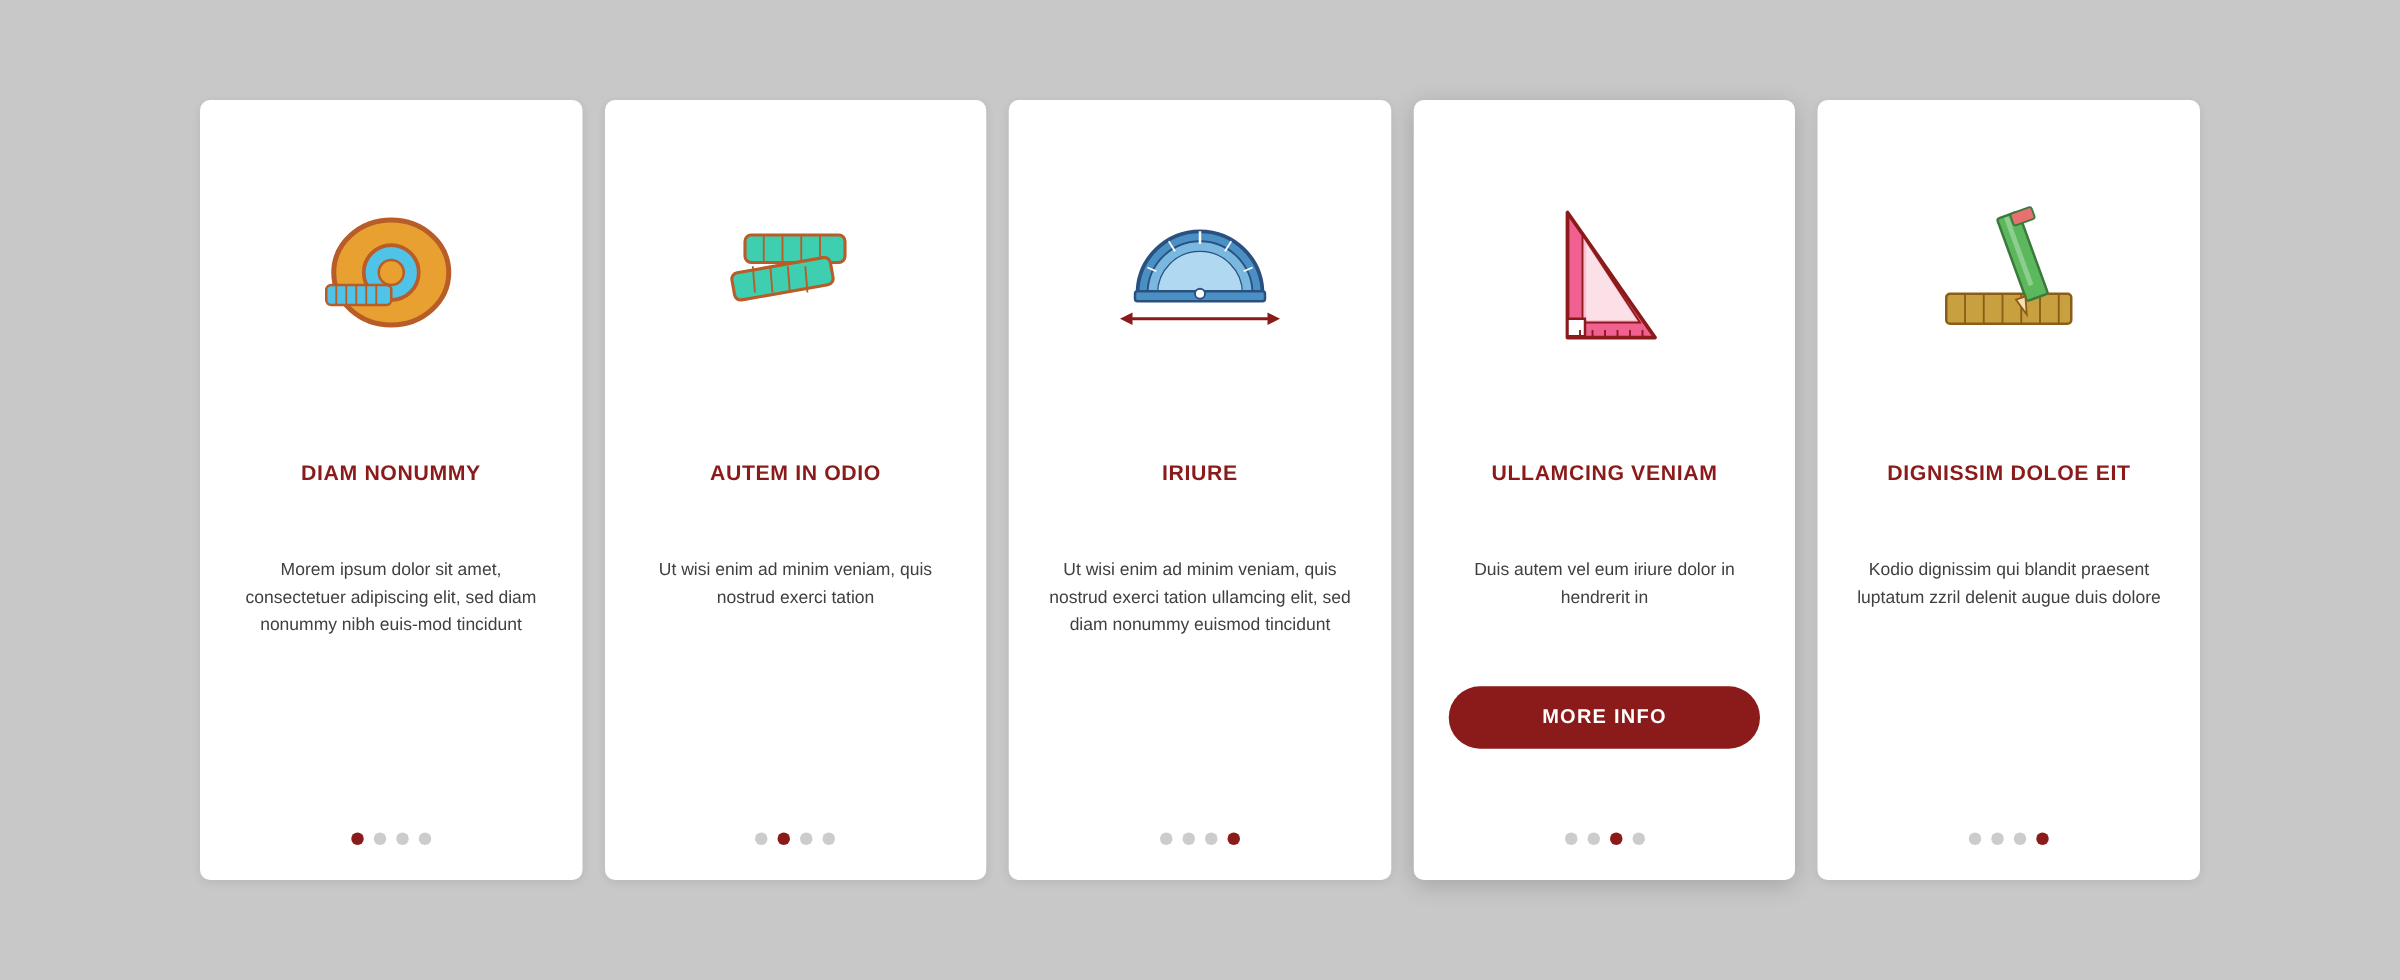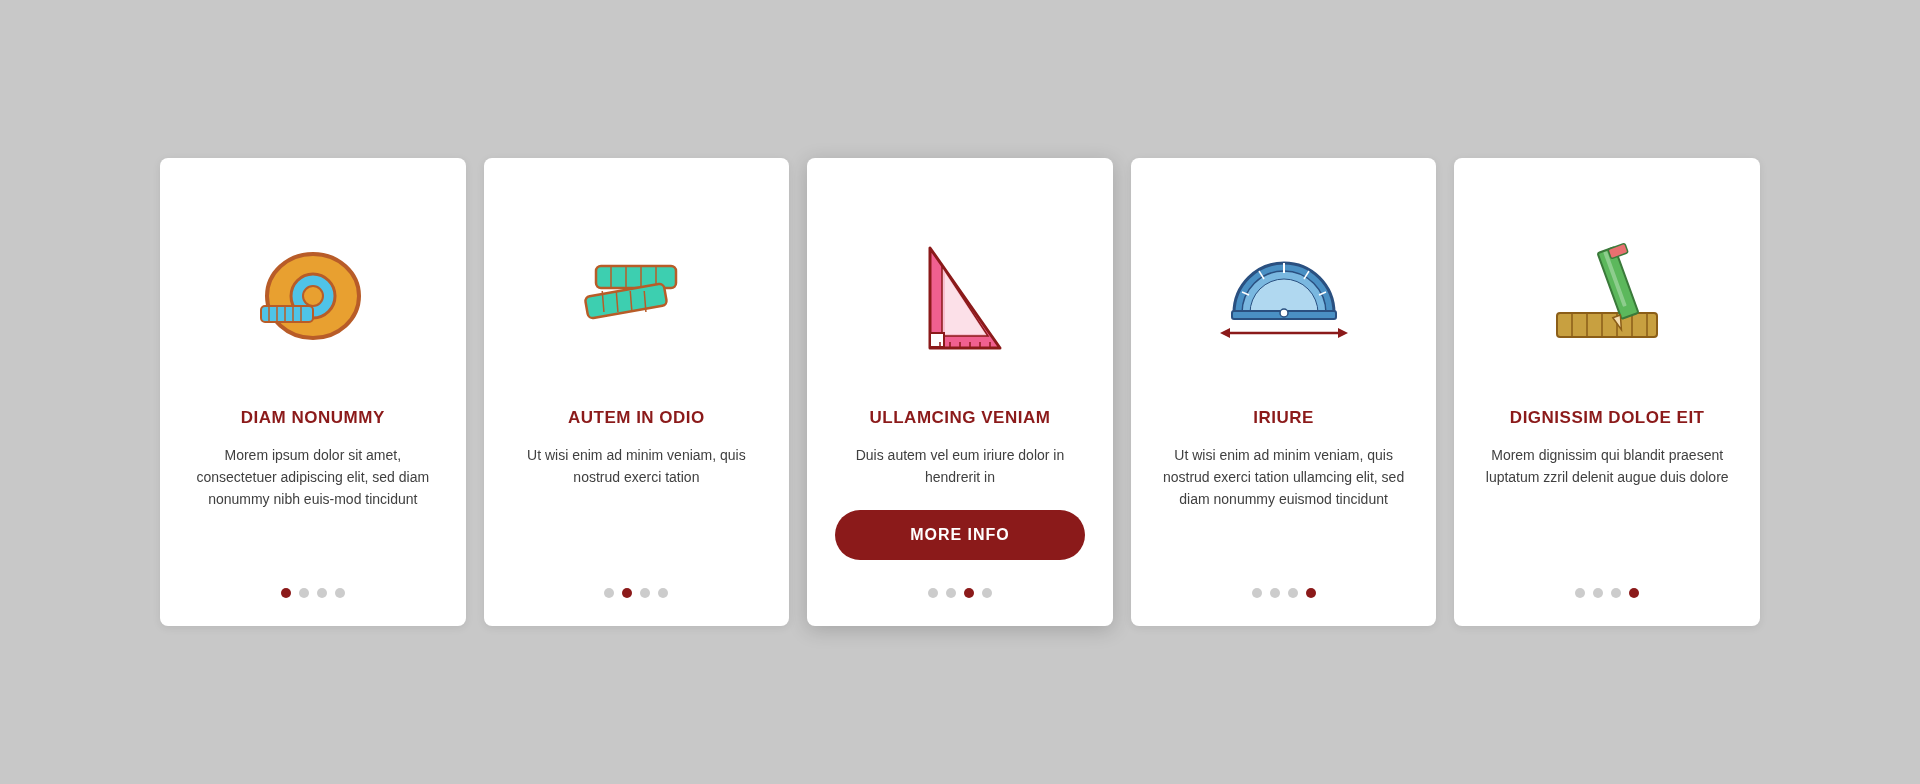--- a/index.html
+++ b/index.html
@@ -21,20 +21,21 @@
     }
     .card {
       background: #ffffff;
       border-radius: 8px;
       flex: 1;
       display: flex;
       flex-direction: column;
       align-items: center;
       padding: 40px 28px 28px 28px;
       box-shadow: 0 2px 8px rgba(0,0,0,0.08);
+      gap: 39px;
     }
     .card.active {
       box-shadow: 0 4px 20px rgba(0,0,0,0.18);
       z-index: 2;
     }
     .card-icon-area {
       width: 100%;
       display: flex;
       align-items: center;
       justify-content: center;
@@ -148,20 +149,53 @@
     <div class="card-title">AUTEM IN ODIO</div>
     <div class="card-text">Ut wisi enim ad minim veniam, quis nostrud exerci tation</div>
     <div class="dots">
       <div class="dot"></div>
       <div class="dot active"></div>
       <div class="dot"></div>
       <div class="dot"></div>
     </div>
   </div>
 
+  <div class="card">
+    <div class="card-icon-area">
+      <svg viewBox="0 0 140 140">
+
+        <path d="M 20 95 A 50 50 0 0 1 120 95" fill="#4a90c4" stroke="#2a5080" stroke-width="3"></path>
+        <path d="M 28 95 A 42 42 0 0 1 112 95" fill="#7ab8e0" stroke="#2a5080" stroke-width="1.5"></path>
+        <path d="M 36 95 A 34 34 0 0 1 104 95" fill="#b0d8f0" stroke="#2a5080" stroke-width="1"></path>
+
+        <rect x="18" y="93" width="104" height="8" rx="2" fill="#4a90c4" stroke="#2a5080" stroke-width="2"></rect>
+
+        <line x1="70" y1="45" x2="70" y2="55" stroke="white" stroke-width="2"></line>
+        <line x1="45" y1="53" x2="50" y2="61" stroke="white" stroke-width="1.5"></line>
+        <line x1="95" y1="53" x2="90" y2="61" stroke="white" stroke-width="1.5"></line>
+        <line x1="28" y1="74" x2="35" y2="77" stroke="white" stroke-width="1.5"></line>
+        <line x1="112" y1="74" x2="105" y2="77" stroke="white" stroke-width="1.5"></line>
+
+        <circle cx="70" cy="95" r="4" fill="white" stroke="#2a5080" stroke-width="1.5"></circle>
+
+        <line x1="10" y1="115" x2="130" y2="115" stroke="#8b1a1a" stroke-width="2.5"></line>
+        <polygon points="6,115 16,110 16,120" fill="#8b1a1a"></polygon>
+        <polygon points="134,115 124,110 124,120" fill="#8b1a1a"></polygon>
+      </svg>
+    </div>
+    <div class="card-title">IRIURE</div>
+    <div class="card-text">Ut wisi enim ad minim veniam, quis nostrud exerci tation ullamcing elit, sed diam nonummy euismod tincidunt</div>
+    <div class="dots">
+      <div class="dot"></div>
+      <div class="dot"></div>
+      <div class="dot"></div>
+      <div class="dot active"></div>
+    </div>
+  </div>
+
   <div class="card active">
     <div class="card-icon-area">
       <svg viewBox="0 0 140 140">
 
         <polygon points="40,130 110,130 40,30" fill="#f06090" stroke="#8b1a1a" stroke-width="3" stroke-linejoin="round"></polygon>
 
         <polygon points="52,118 98,118 52,48" fill="#f8c0d0" stroke="#8b1a1a" stroke-width="1.5"></polygon>
 
         <rect x="40" y="115" width="14" height="14" fill="white" stroke="#8b1a1a" stroke-width="2"></rect>
 
@@ -183,73 +217,40 @@
       <div class="dot"></div>
       <div class="dot active"></div>
       <div class="dot"></div>
     </div>
   </div>
 
   <div class="card">
     <div class="card-icon-area">
       <svg viewBox="0 0 140 140">
 
-        <path d="M 20 95 A 50 50 0 0 1 120 95" fill="#4a90c4" stroke="#2a5080" stroke-width="3"></path>
-        <path d="M 28 95 A 42 42 0 0 1 112 95" fill="#7ab8e0" stroke="#2a5080" stroke-width="1.5"></path>
-        <path d="M 36 95 A 34 34 0 0 1 104 95" fill="#b0d8f0" stroke="#2a5080" stroke-width="1"></path>
-
-        <rect x="18" y="93" width="104" height="8" rx="2" fill="#4a90c4" stroke="#2a5080" stroke-width="2"></rect>
-
-        <line x1="70" y1="45" x2="70" y2="55" stroke="white" stroke-width="2"></line>
-        <line x1="45" y1="53" x2="50" y2="61" stroke="white" stroke-width="1.5"></line>
-        <line x1="95" y1="53" x2="90" y2="61" stroke="white" stroke-width="1.5"></line>
-        <line x1="28" y1="74" x2="35" y2="77" stroke="white" stroke-width="1.5"></line>
-        <line x1="112" y1="74" x2="105" y2="77" stroke="white" stroke-width="1.5"></line>
-
-        <circle cx="70" cy="95" r="4" fill="white" stroke="#2a5080" stroke-width="1.5"></circle>
-
-        <line x1="10" y1="115" x2="130" y2="115" stroke="#8b1a1a" stroke-width="2.5"></line>
-        <polygon points="6,115 16,110 16,120" fill="#8b1a1a"></polygon>
-        <polygon points="134,115 124,110 124,120" fill="#8b1a1a"></polygon>
-      </svg>
-    </div>
-    <div class="card-title">IRIURE</div>
-    <div class="card-text">Ut wisi enim ad minim veniam, quis nostrud exerci tation ullamcing elit, sed diam nonummy euismod tincidunt</div>
-    <div class="dots">
-      <div class="dot"></div>
-      <div class="dot"></div>
-      <div class="dot"></div>
-      <div class="dot active"></div>
-    </div>
-  </div>
-
-  <div class="card">
-    <div class="card-icon-area">
-      <svg viewBox="0 0 140 140">
-
         <rect x="20" y="95" width="100" height="24" rx="3" fill="#c8a040" stroke="#8b5e18" stroke-width="2"></rect>
 
         <line x1="35" y1="95" x2="35" y2="119" stroke="#8b5e18" stroke-width="1.5"></line>
         <line x1="50" y1="95" x2="50" y2="119" stroke="#8b5e18" stroke-width="1.5"></line>
         <line x1="65" y1="95" x2="65" y2="119" stroke="#8b5e18" stroke-width="1.5"></line>
         <line x1="80" y1="95" x2="80" y2="119" stroke="#8b5e18" stroke-width="1.5"></line>
         <line x1="95" y1="95" x2="95" y2="119" stroke="#8b5e18" stroke-width="1.5"></line>
         <line x1="110" y1="95" x2="110" y2="119" stroke="#8b5e18" stroke-width="1.5"></line>
 
         <rect x="72" y="30" width="18" height="70" rx="2" fill="#5cb85c" stroke="#3a7a3a" stroke-width="2" transform="rotate(-20, 81, 65)"></rect>
 
         <polygon points="78,98 86,98 82,112" fill="#f5deb3" stroke="#8b5e18" stroke-width="1.5" transform="rotate(-20, 82, 105)"></polygon>
 
         <rect x="72" y="28" width="18" height="10" rx="2" fill="#e87070" stroke="#3a7a3a" stroke-width="1.5" transform="rotate(-20, 81, 33)"></rect>
 
         <rect x="76" y="32" width="4" height="58" rx="1" fill="rgba(255,255,255,0.3)" transform="rotate(-20, 78, 61)"></rect>
       </svg>
     </div>
     <div class="card-title">DIGNISSIM DOLOE EIT</div>
-    <div class="card-text">Morem dignissim qui blandit praesent luptatum zzril delenit augue duis dolore</div>
+    <div class="card-text">Kodio dignissim qui blandit praesent luptatum zzril delenit augue duis dolore</div>
     <div class="dots">
       <div class="dot"></div>
       <div class="dot"></div>
       <div class="dot"></div>
       <div class="dot active"></div>
     </div>
   </div>
 
 </div>
 

